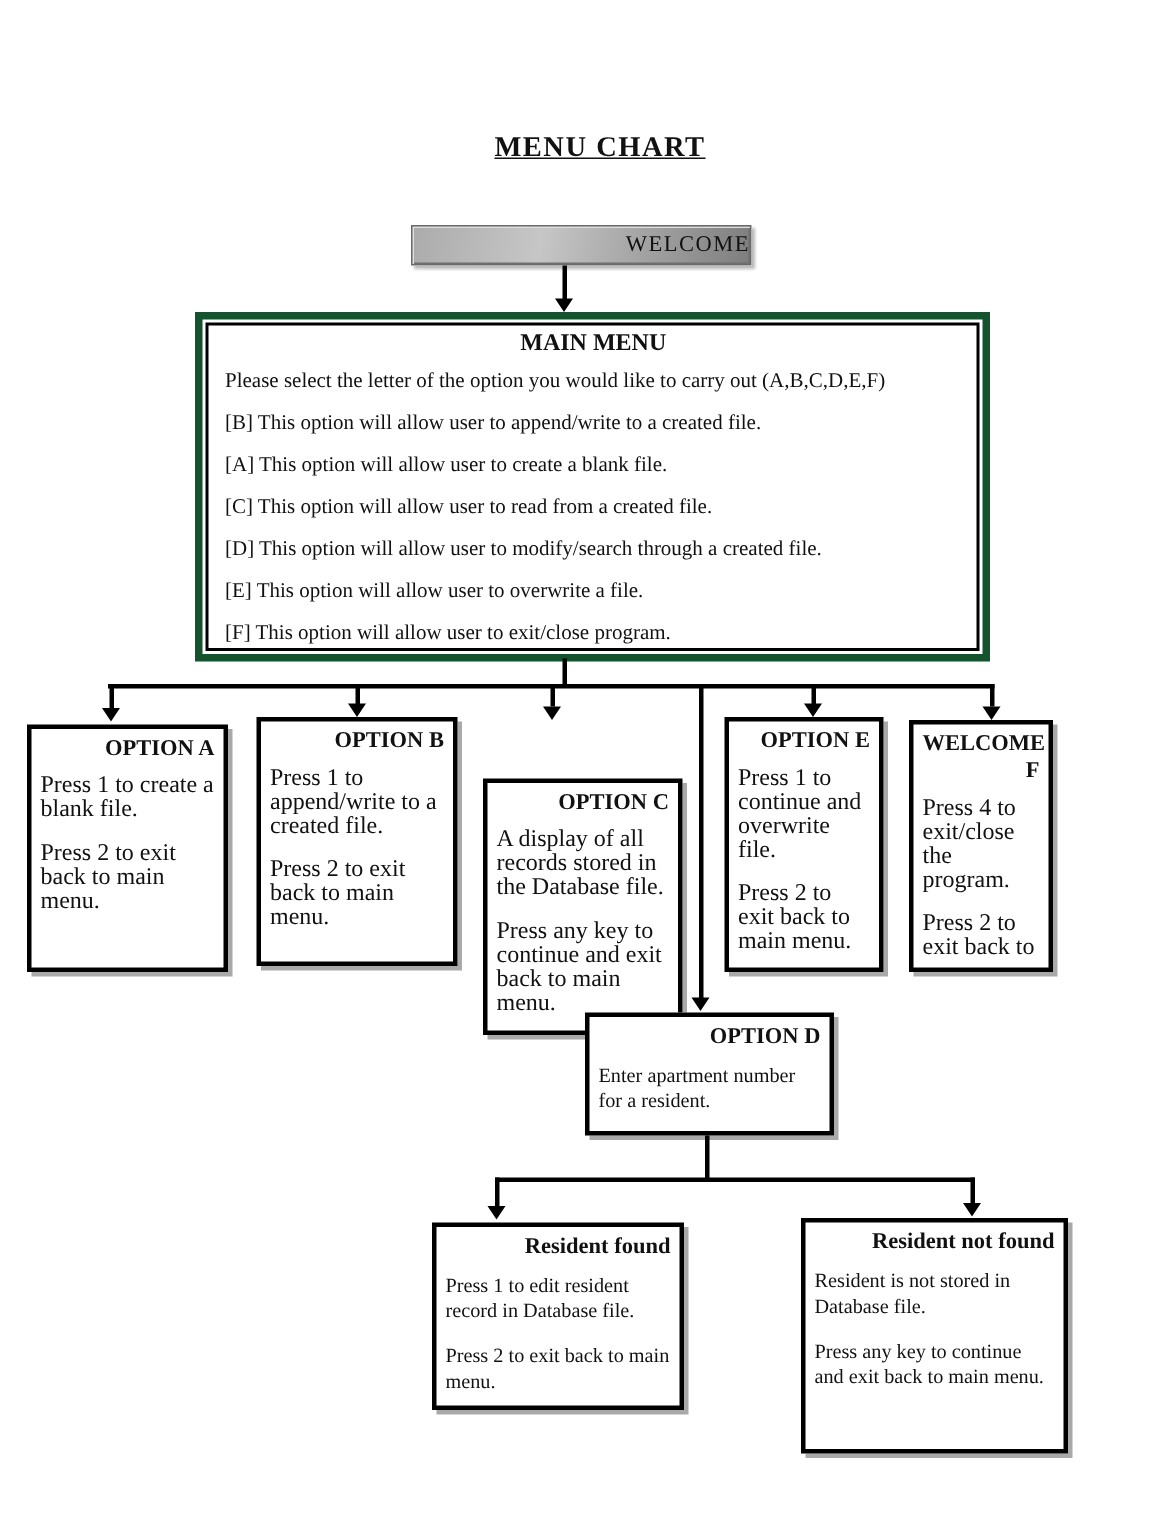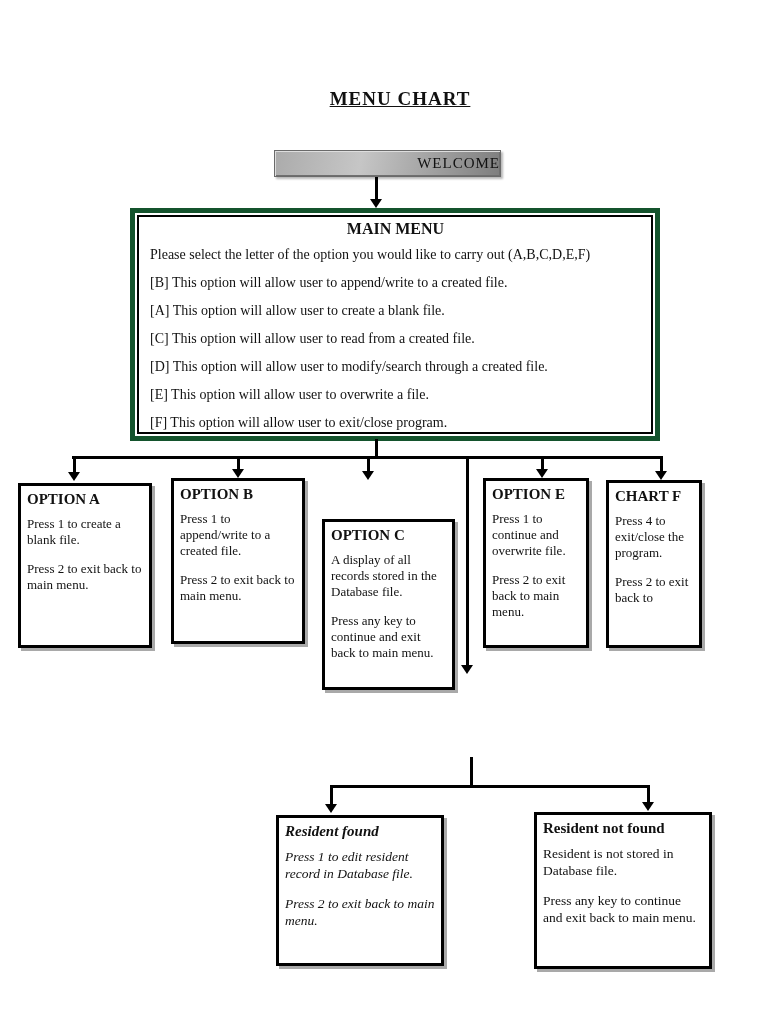--- a/index.html
+++ b/index.html
@@ -62,28 +62,28 @@
     margin-bottom: 10px;
   }
   .optbox {
     position: absolute;
     background: #fff;
     border: 3px solid #000;
     box-shadow: 3px 3px 0 #a9a9a9;
     padding: 4px 6px;
   }
   .optbox .opt-title {
-    text-align: left;
+    text-align: right;
     font-size: 15px;
     font-weight: bold;
     line-height: 18px;
     margin-bottom: 8px;
   }
   .optbox p {
-    font-size: 13px;
+    font-size: 16px;
     line-height: 16px;
     margin-bottom: 13px;
   }
   .optbox.wide p { font-size: 13.5px; line-height: 17px; }
   .vline { position: absolute; width: 3px; background: #000; }
   .hline { position: absolute; height: 3px; background: #000; }
   .ah-down {
     position: absolute;
     width: 0; height: 0;
     border-left: 6px solid transparent;
@@ -157,36 +157,40 @@
     <p>Press any key to continue and exit back to main menu.</p>
   </div>
 
   <div class="optbox" style="left:483px;top:478px;width:106px;height:170px;">
     <div class="opt-title">OPTION E</div>
     <p>Press 1 to continue and overwrite file.</p>
     <p>Press 2 to exit back to main menu.</p>
   </div>
 
   <div class="optbox" style="left:606px;top:480px;width:96px;height:168px;">
-    <div class="opt-title">CHART F</div>
+    <div class="opt-title">WELCOME F</div>
     <p>Press 4 to exit/close the program.</p>
     <p>Press 2 to exit back to</p>
   </div>
 
+  <div class="optbox wide" style="left:390px;top:675px;width:166px;height:82px;">
+    <div class="opt-title">OPTION D</div>
+    <p>Enter apartment number for a resident.</p>
+  </div>
 
   <div class="vline" style="left:470px;top:757px;height:31px;"></div>
   <div class="hline" style="left:330px;top:785px;width:320px;"></div>
 
   <div class="vline" style="left:330px;top:785px;height:20px;"></div>
   <div class="ah-down" style="left:325px;top:804px;"></div>
 
   <div class="vline" style="left:647px;top:785px;height:18px;"></div>
   <div class="ah-down" style="left:642px;top:802px;"></div>
 
-  <div class="optbox wide" style="left:276px;top:815px;width:168px;height:151px;font-style:italic;">
+  <div class="optbox wide" style="left:288px;top:815px;width:168px;height:125px;">
     <div class="opt-title">Resident found</div>
     <p>Press 1 to edit resident record in Database file.</p>
     <p>Press 2 to exit back to main menu.</p>
   </div>
 
   <div class="optbox wide" style="left:534px;top:812px;width:178px;height:157px;">
     <div class="opt-title">Resident not found</div>
     <p>Resident is not stored in Database file.</p>
     <p>Press any key to continue and exit back to main menu.</p>
   </div>

